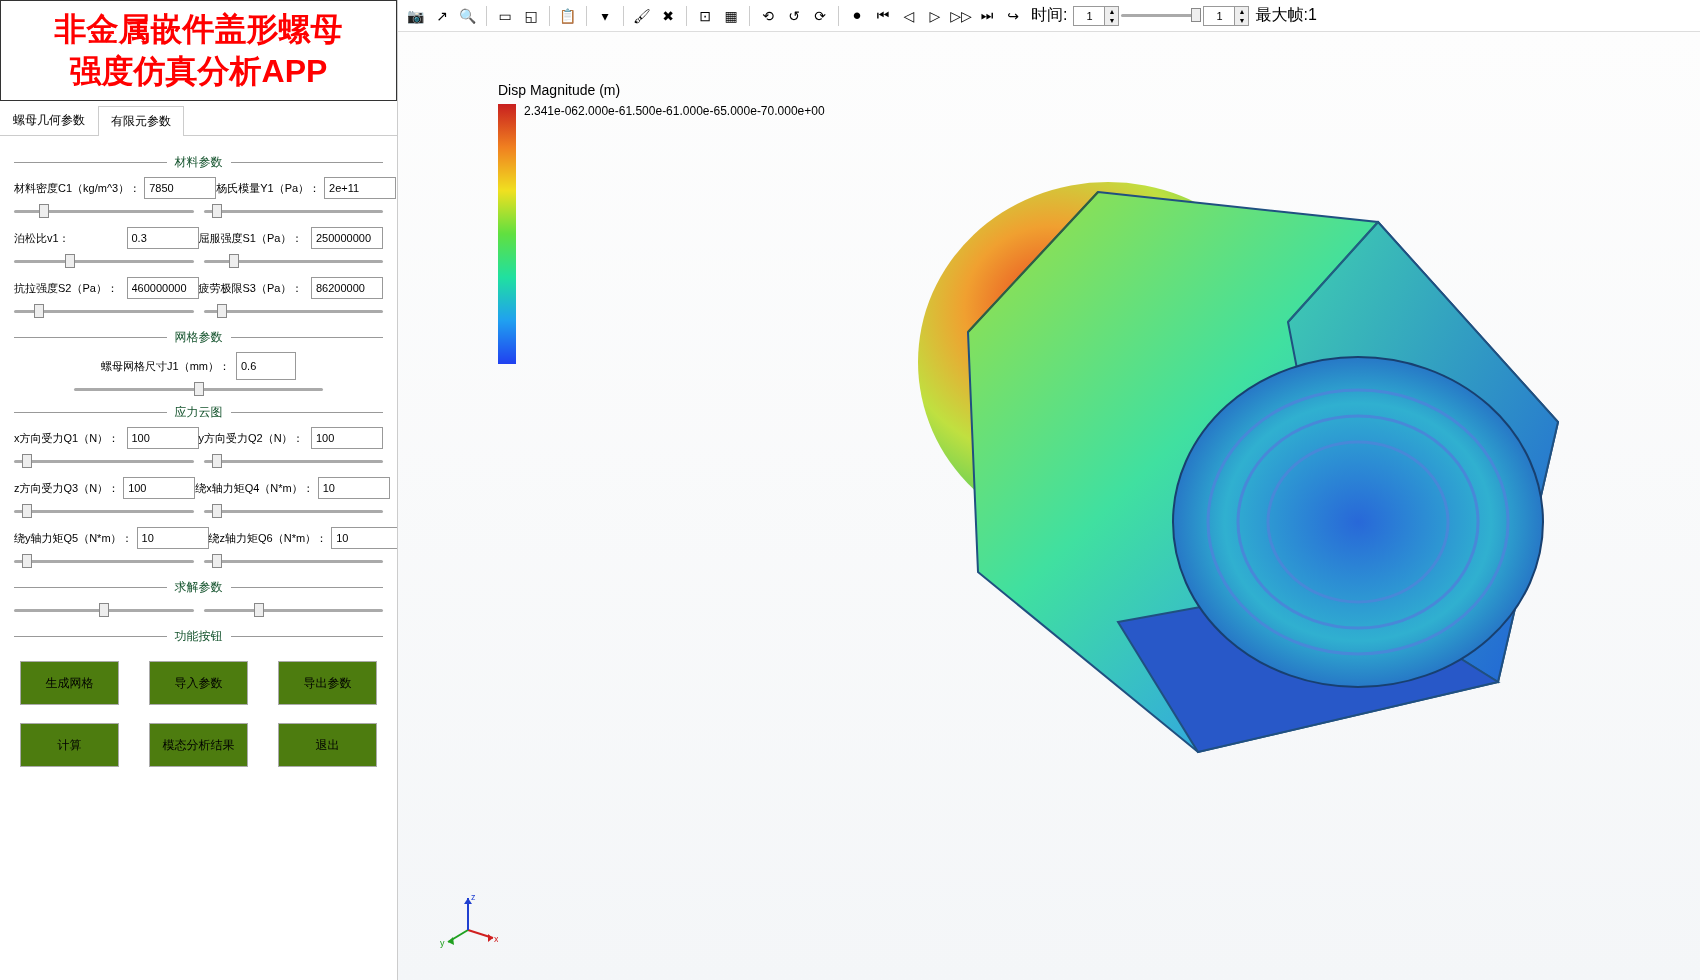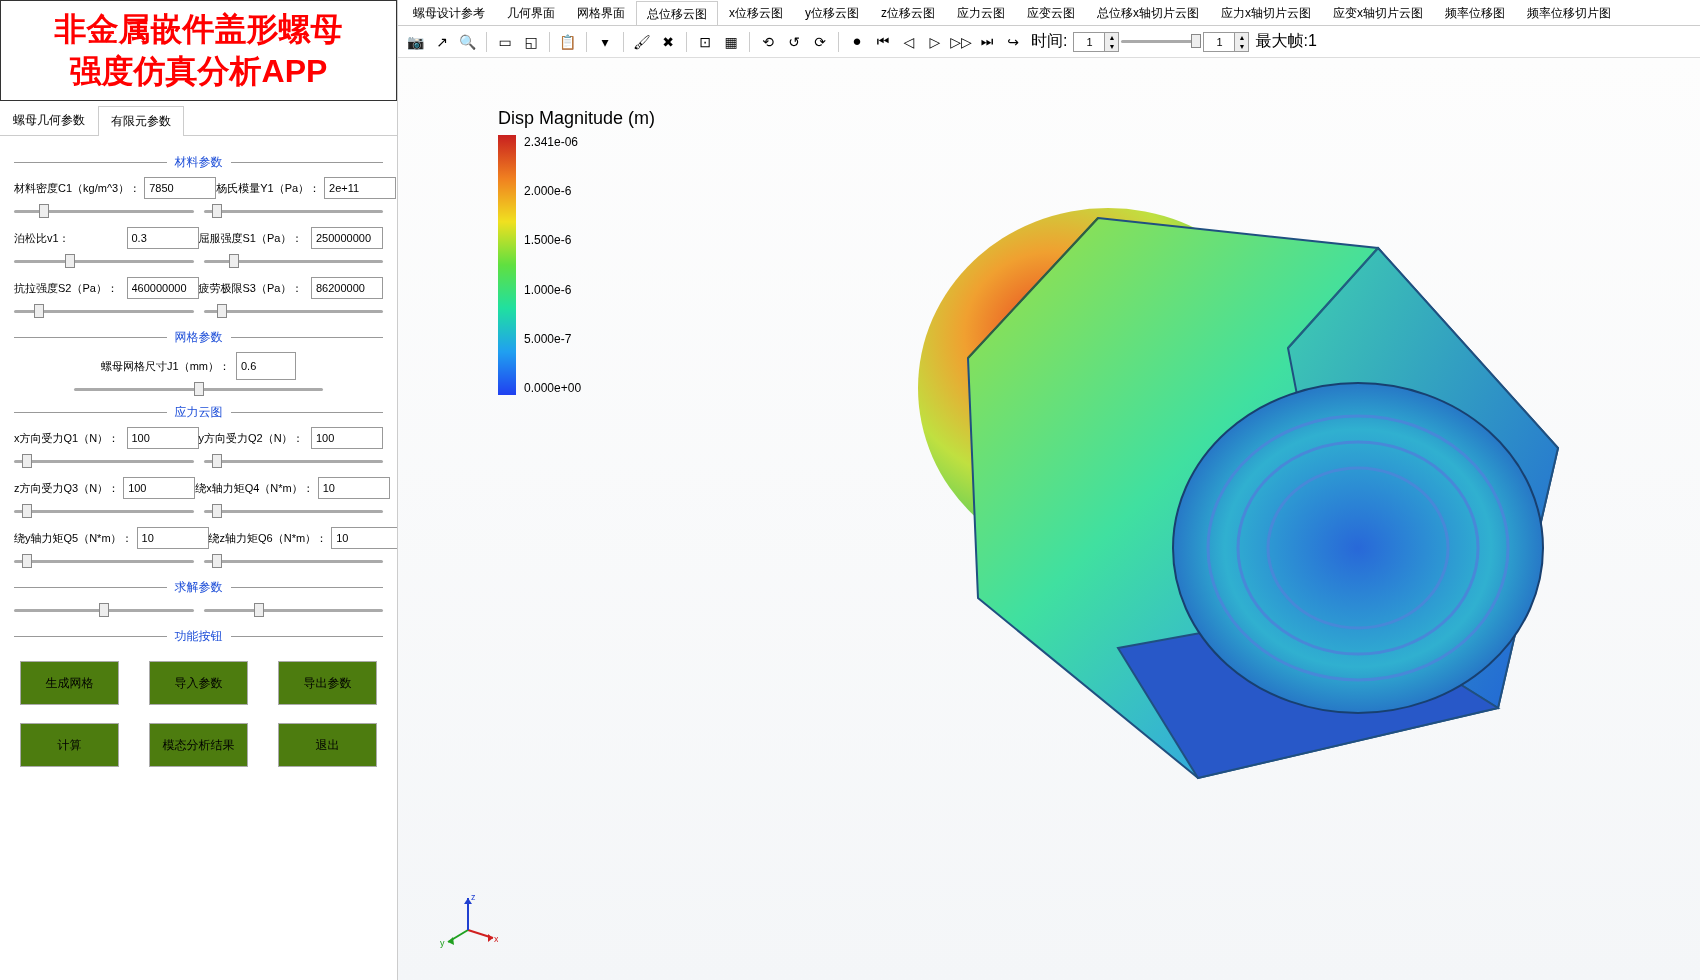--- a/index.html
+++ b/index.html
@@ -7,21 +7,21 @@
 .app { display: flex; height: 100%; }
 .sidebar { width: 398px; border-right: 1px solid #ccc; display: flex; flex-direction: column; }
 .title-box { border: 1px solid #333; padding: 8px 4px; text-align: center; }
 .title-box div { color: #f00; font-size: 32px; font-weight: bold; line-height: 1.3; }
 .tabbar { display: flex; border-bottom: 1px solid #ccc; margin-top: 4px; }
 .tab { padding: 6px 12px; cursor: pointer; border: 1px solid transparent; border-bottom: none; }
 .tab.active { border-color: #ccc; background: #fff; position: relative; top: 1px; }
 .panel { padding: 8px 14px; overflow-y: auto; flex: 1; }
 .section-hdr { display: flex; align-items: center; margin: 10px 0 6px; }
 .section-hdr::before, .section-hdr::after { content: ""; flex: 1; height: 1px; background: #999; }
-.section-hdr span { padding: 0 8px; color: #1d4ed8; }
+.section-hdr span { padding: 0 8px; color: #14532d; }
 .row { display: flex; margin-bottom: 4px; }
 .field { flex: 1; display: flex; align-items: center; gap: 4px; }
 .field label { flex: 1; font-size: 11px; white-space: nowrap; }
 .field input[type=text] { width: 72px; height: 22px; border: 1px solid #999; padding: 0 4px; font-size: 11px; }
 .slider-row { display: flex; gap: 10px; margin-bottom: 8px; }
 .slider-row input[type=range] { flex: 1; height: 16px; }
 input[type=range] { -webkit-appearance: none; background: transparent; }
 input[type=range]::-webkit-slider-runnable-track { height: 3px; background: #aaa; border-radius: 2px; }
 input[type=range]::-webkit-slider-thumb { -webkit-appearance: none; width: 10px; height: 14px; background: #eee; border: 1px solid #888; margin-top: -6px; }
 .single-field { display: flex; justify-content: center; align-items: center; gap: 6px; margin-bottom: 0; }
@@ -39,24 +39,24 @@
 .tbtn { width: 24px; height: 24px; display: flex; align-items: center; justify-content: center; cursor: pointer; border: 1px solid transparent; font-size: 14px; }
 .sep { width: 1px; height: 20px; background: #ccc; margin: 0 4px; }
 .tlabel { font-size: 16px; margin: 12px 4px; }
 .spin { display: flex; align-items: center; border: 1px solid #999; height: 20px; }
 .spin input { width: 30px; border: none; text-align: center; font-size: 11px; height: 18px; }
 .spin .sb { width: 14px; display: flex; flex-direction: column; }
 .spin .sb div { height: 9px; font-size: 7px; line-height: 9px; text-align: center; cursor: pointer; background: #eee; border-left: 1px solid #999; }
 .tslider { width: 80px; }
 .viewport { flex: 1; position: relative; background: linear-gradient(#fdfdfd, #f4f6f8); overflow: hidden; }
 .legend { position: absolute; left: 100px; top: 50px; }
-.legend-title { font-size: 18px; margin-bottom: 6px; font-family: Arial; }
+.legend-title { font-size: 14px; margin-bottom: 6px; font-family: Arial; }
 .legend-body { display: flex; align-items: stretch; }
 .legend-bar { width: 18px; height: 260px; background: linear-gradient(to bottom, #c8201f, #f08020, #f0e020, #60e040, #20e0a0, #20a0f0, #2040f0); }
-.legend-ticks { display: flex; flex-direction: column; justify-content: space-between; padding-left: 8px; font-size: 12px; font-family: Arial; }
+.legend-ticks { display: flex; flex-direction: row; justify-content: space-between; padding-left: 8px; font-size: 12px; font-family: Arial; }
 .axis-gizmo { position: absolute; left: 40px; bottom: 30px; width: 60px; height: 60px; }
 .nut-render { position: absolute; left: 420px; top: 70px; width: 780px; height: 700px; }
 </style>
 </head>
 <body>
 
 <div class="app">
   <div class="sidebar">
     <div class="title-box">
       <div>非金属嵌件盖形螺母</div>
@@ -184,36 +184,20 @@
         <button class="btn">导入参数</button>
         <button class="btn">导出参数</button>
         <button class="btn">计算</button>
         <button class="btn">模态分析结果</button>
         <button class="btn">退出</button>
       </div>
     </div>
   </div>
 
   <div class="main">
-    <div class="top-tabs">
-      <div class="top-tab">螺母设计参考</div>
-      <div class="top-tab">几何界面</div>
-      <div class="top-tab">网格界面</div>
-      <div class="top-tab active">总位移云图</div>
-      <div class="top-tab">x位移云图</div>
-      <div class="top-tab">y位移云图</div>
-      <div class="top-tab">z位移云图</div>
-      <div class="top-tab">应力云图</div>
-      <div class="top-tab">应变云图</div>
-      <div class="top-tab">总位移x轴切片云图</div>
-      <div class="top-tab">应力x轴切片云图</div>
-      <div class="top-tab">应变x轴切片云图</div>
-      <div class="top-tab">频率位移图</div>
-      <div class="top-tab">频率位移切片图</div>
-    </div>
 
     <div class="toolbar">
       <div class="tbtn">📷</div>
       <div class="tbtn">↗</div>
       <div class="tbtn">🔍</div>
       <div class="sep"></div>
       <div class="tbtn">▭</div>
       <div class="tbtn">◱</div>
       <div class="sep"></div>
       <div class="tbtn">📋</div>

